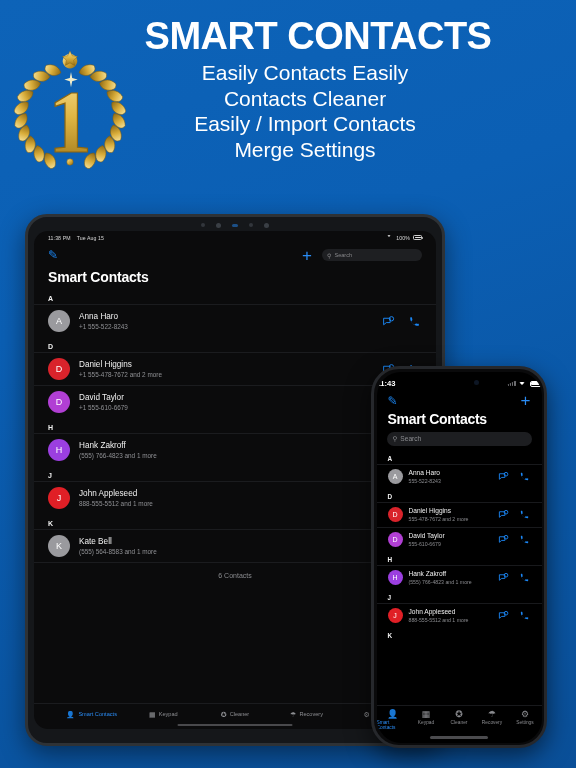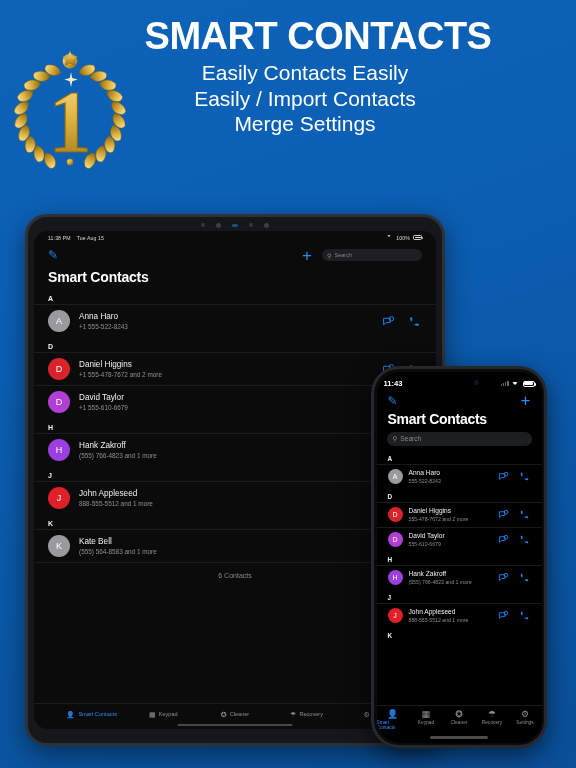--- a/index.html
+++ b/index.html
@@ -106,21 +106,21 @@
   .t-homebar { position:absolute; left:50%; transform:translateX(-50%); bottom:3px; width:115px; height:2.5px; background:#49494c; border-radius:2px; }
 
   
   .phone {
     position:absolute; left:371px; top:366px; width:176px; height:382px;
     background:#0a0a0b; border-radius:28px; border:3.5px solid #26282c;
     box-shadow:0 8px 24px rgba(0,0,0,.55);
     overflow:hidden;
   }
   .phone-screen { position:absolute; inset:2.5px; background:#000; border-radius:24px; overflow:hidden; }
-  .p-status { height:20px; display:flex; align-items:center; padding:4px 7px 0; color:#fff; font-size:7.6px; font-weight:600; position:relative; }
+  .p-status { height:20px; display:flex; align-items:center; padding:4px 0 0; color:#fff; font-size:7.6px; font-weight:600; position:relative; }
   .p-status .right { margin-left:auto; display:flex; align-items:center; gap:3px; }
   .dyn-island { position:absolute; left:50%; transform:translateX(-50%); top:4px; width:50px; height:14px; background:#000; border-radius:9px;
                 display:flex; align-items:center; justify-content:flex-end; padding-right:5px; }
   .dyn-island i { width:5px; height:5px; border-radius:50%; background:#0d1624; display:block; }
   .sig { display:inline-flex; gap:0.8px; align-items:flex-end; }
   .sig b { display:block; width:1.4px; height:2px; background:#6d6d70; border-radius:.4px; }
   .p-wifi { display:inline-block; width:8px; height:6px; position:relative; }
   .p-wifi::after { content:""; position:absolute; left:0; top:1px; border:3px solid transparent; border-top-color:#fff; border-radius:2px; }
   .p-batt { display:inline-block; width:12px; height:6px; border:0.8px solid #fff; border-radius:2px; position:relative; }
   .p-batt::before { content:""; position:absolute; inset:0.8px; background:#fff; border-radius:1px; }
@@ -149,20 +149,21 @@
   .p-tab .pti { font-size:9px; line-height:1; }
   .p-homebar { position:absolute; left:50%; transform:translateX(-50%); bottom:4px; width:58px; height:2.6px; background:#4b4b4e; border-radius:2px; }
 </style>
 </head>
 <body>
 
 <div class="hero">
   <div class="hero-title">SMART CONTACTS</div>
   <div class="hero-lines">
     <div>Easily Contacts Easily</div>
+    <div>Contacts Cleaner</div>
     <div>Easily / Import Contacts</div>
     <div>Merge Settings</div>
   </div>
 
   <div class="badge">
     <svg width="130" height="130" viewBox="0 0 130 130">
       <defs>
         <linearGradient id="gold" x1="0" y1="0" x2="0" y2="1">
           <stop offset="0%" stop-color="#f6dd8e"></stop>
           <stop offset="45%" stop-color="#e0b643"></stop>

